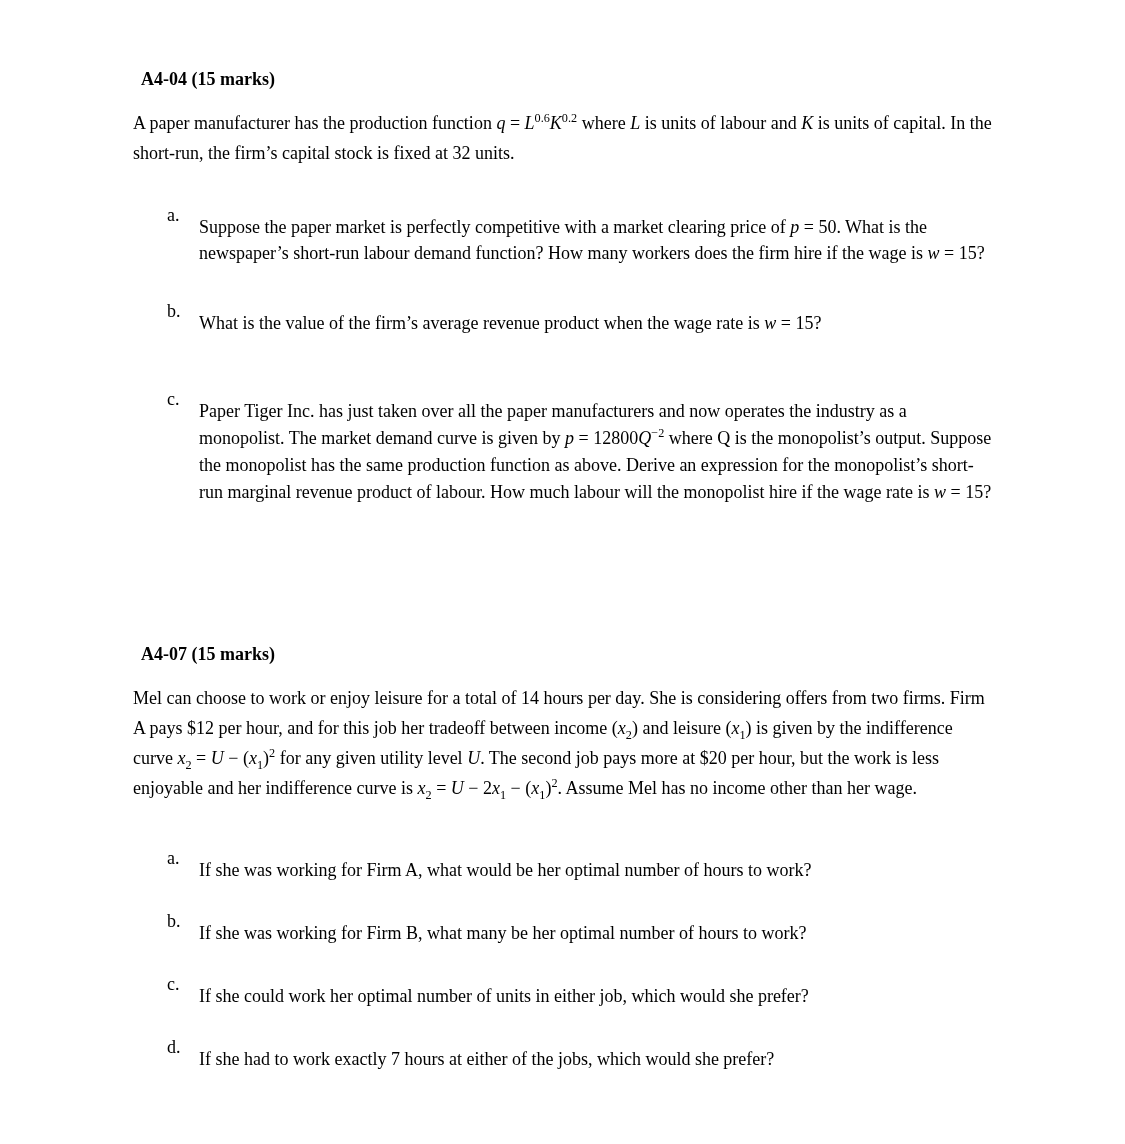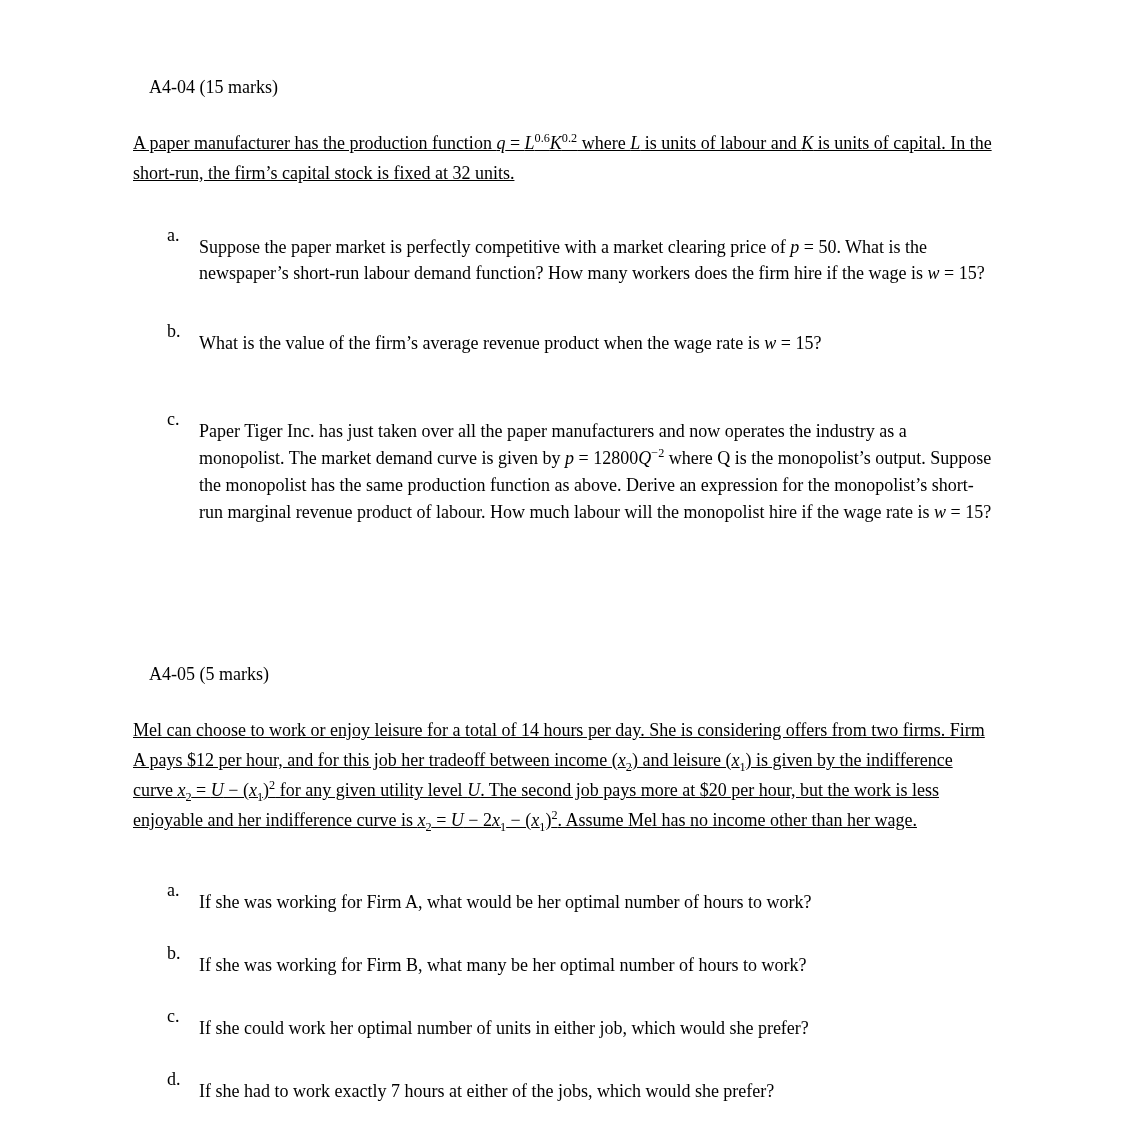--- a/index.html
+++ b/index.html
@@ -17,29 +17,28 @@
   }
   .page {
     box-sizing: border-box;
     width: 1125px;
     min-height: 1144px;
     padding: 58px 130px 40px 133px;
     background: #ffffff;
   }
   .heading {
     font-size: 18px;
-    font-weight: normal;
-    margin: 16px;
+    font-weight: bold;
+    margin: 8px;
     line-height: 26px;
   }
   .para {
-    margin: 28px 0 0 0;
+    margin: 16px 0 0 0;
     line-height: 30px;
     text-align: left;
-    text-decoration: underline;
   }
   .item {
     display: flex;
     align-items: flex-start;
     padding-left: 34px;
     line-height: 26px;
   }
   .item .label {
     width: 32px;
     flex-shrink: 0;
@@ -82,21 +81,21 @@
       <span class="body"><span>What is the value of the firm’s average revenue product when the wage rate is </span><i>w</i><span> = 15?</span></span>
     </div>
 
     <div class="item sec1-item-c">
       <span class="label">c.</span>
       <span class="body"><span>Paper Tiger Inc. has just taken over all the paper manufacturers and now operates the industry as a monopolist. The market demand curve is given by </span><i>p</i><span> = 12800</span><i>Q</i><sup>−2</sup><span> where Q is the monopolist’s output. Suppose the monopolist has the same production function as above. Derive an expression for the monopolist’s short-run marginal revenue product of labour. How much labour will the monopolist hire if the wage rate is </span><i>w</i><span> = 15?</span></span>
     </div>
   </section>
 
   <section class="section-2">
-    <h2 class="heading">A4-05 (5 marks)</h2>
+    <h2 class="heading">A4-07 (15 marks)</h2>
 
     <p class="para"><span>Mel can choose to work or enjoy leisure for a total of 14 hours per day. She is considering offers from two firms. Firm A pays $12 per hour, and for this job her tradeoff between income (</span><i>x</i><sub>2</sub><span>) and leisure (</span><i>x</i><sub>1</sub><span>) is given by the indifference curve </span><i>x</i><sub>2</sub><span> = </span><i>U</i><span> − (</span><i>x</i><sub>1</sub><span>)</span><sup>2</sup><span> for any given utility level </span><i>U</i><span>. The second job pays more at $20 per hour, but the work is less enjoyable and her indifference curve is </span><i>x</i><sub>2</sub><span> = </span><i>U</i><span> − 2</span><i>x</i><sub>1</sub><span> − (</span><i>x</i><sub>1</sub><span>)</span><sup>2</sup><span>. Assume Mel has no income other than her wage.</span></p>
 
     <div class="item sec2-item-a">
       <span class="label">a.</span>
       <span class="body"><span>If she was working for Firm A, what would be her optimal number of hours to work?</span></span>
     </div>
 
     <div class="item sec2-item">
       <span class="label">b.</span>

